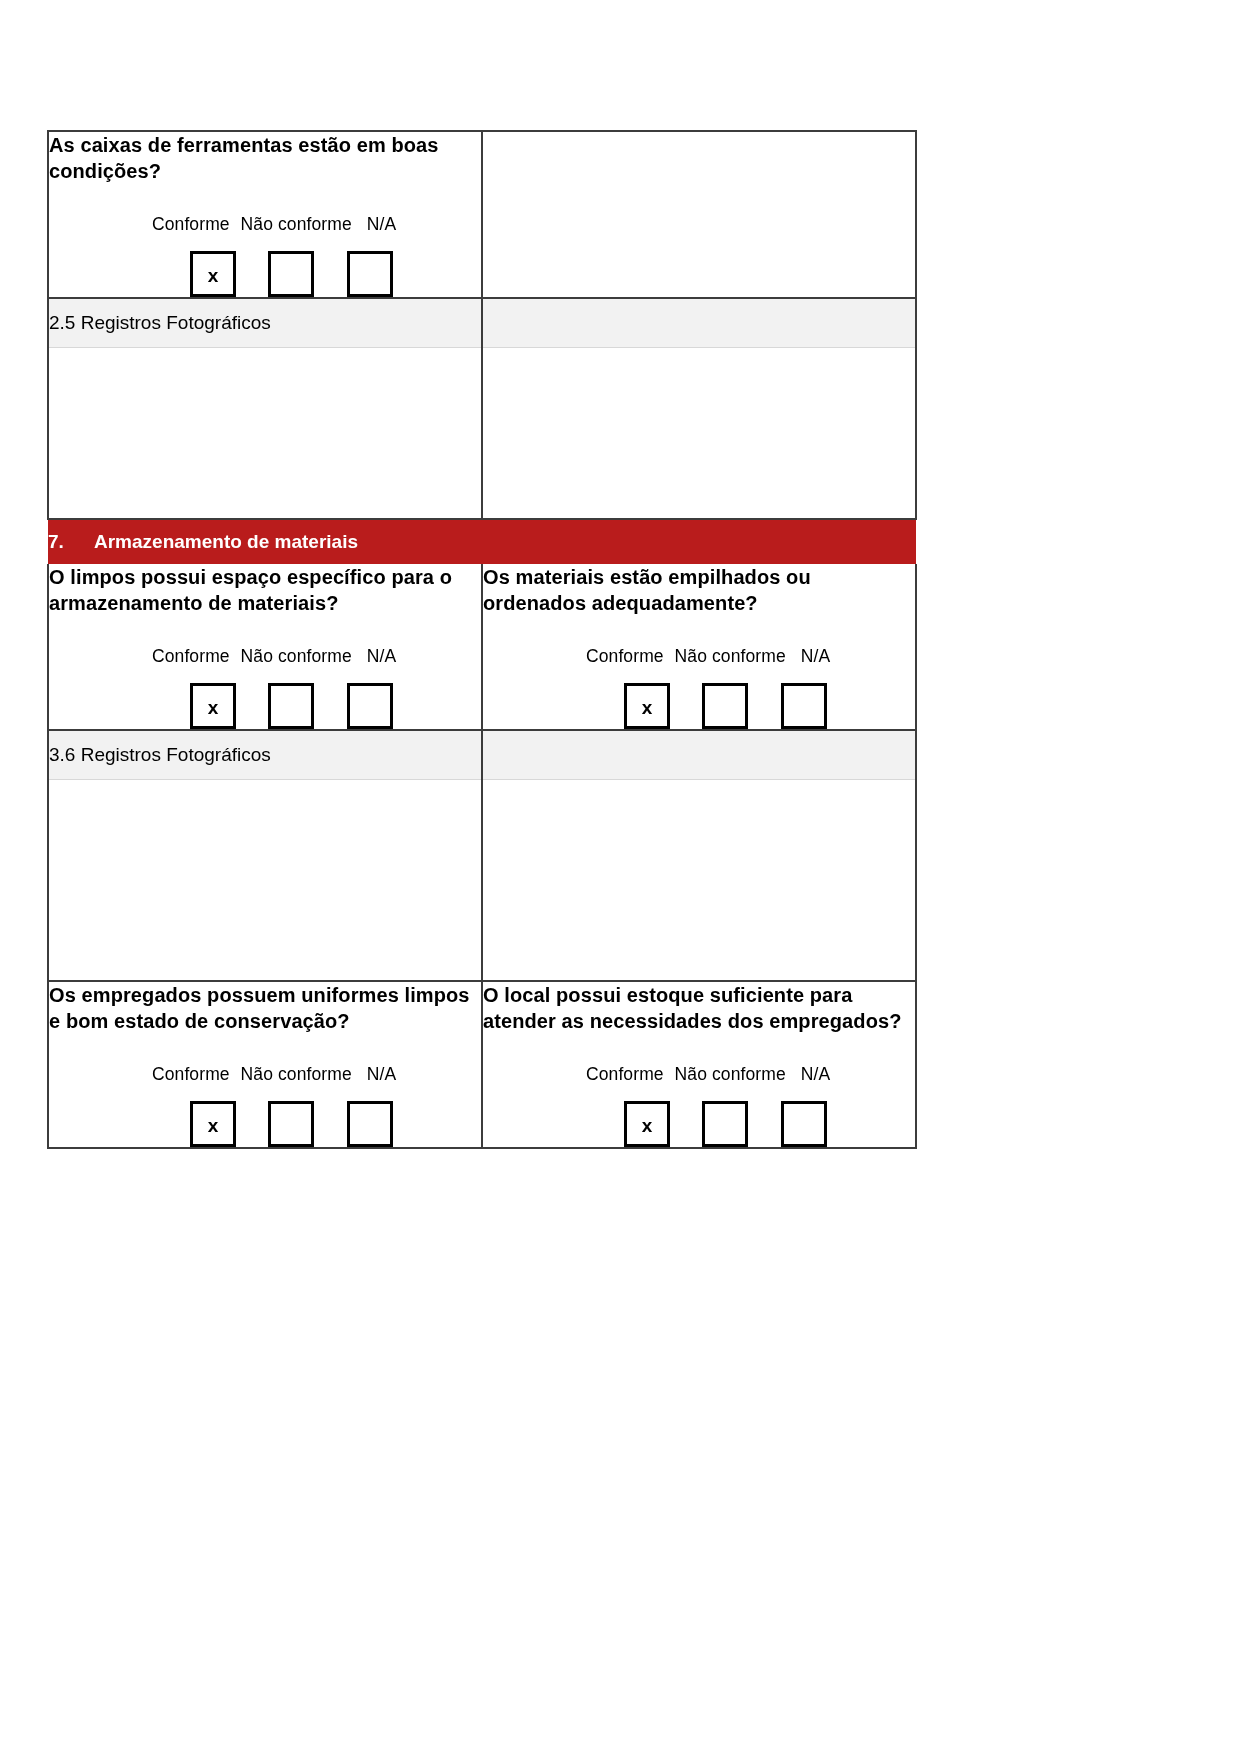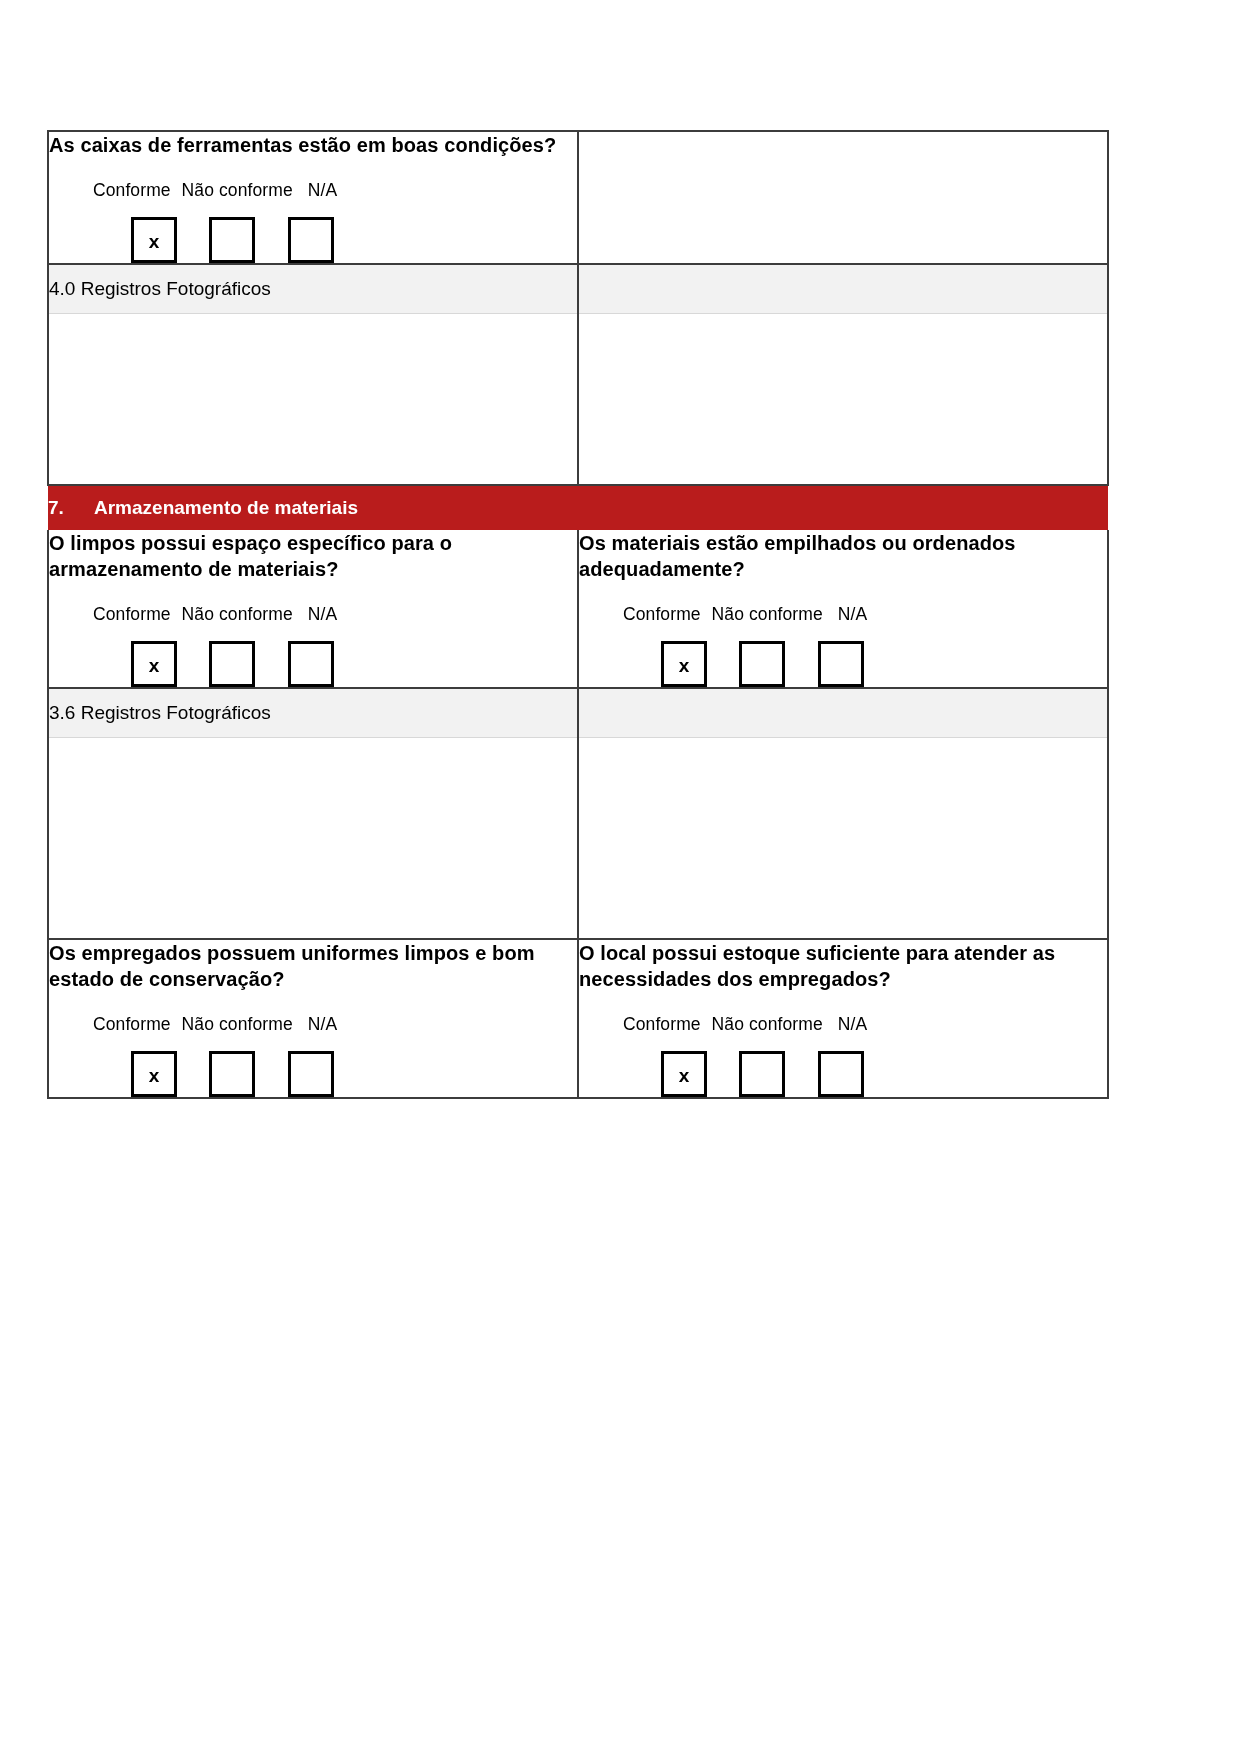--- a/index.html
+++ b/index.html
@@ -23,21 +23,21 @@
     width: 1242px;
     height: 1755px;
     background: #ffffff;
   }
 
   
   .doc-table {
     position: absolute;
     left: 47px;
     top: 130px;
-    width: 1062px;
+    width: 870px;
     border-collapse: collapse;
     table-layout: fixed;
   }
 
   .doc-table td {
     vertical-align: top;
     padding: 0;
     margin: 0;
   }
 
@@ -58,22 +58,22 @@
   .q-text {
     font-size: 20px;
     font-weight: bold;
     line-height: 1.30;
     letter-spacing: 0.1px;
     margin: 0 0 0 0;
     color: #000000;
   }
 
   .options {
-    margin-top: 22px;
-    padding-left: 44px;
+    margin-top: 30px;
+    padding-left: 103px;
   }
   .opt-labels {
     font-size: 17.5px;
     font-weight: normal;
     color: #000000;
     white-space: nowrap;
     letter-spacing: 0.1px;
   }
   .opt-labels span { display: inline-block; }
   .lbl-conforme { }
@@ -176,21 +176,21 @@
             <span class="chk"></span>
             <span class="chk"></span>
           </div>
         </div>
       </td>
       <td class="q-cell blank">&nbsp;</td>
     </tr>
 
     <tr>
       <td class="photo-bar">
-        <span class="photo-bar-text">4.0 Registros Fotográficos</span>
+        <span class="photo-bar-text">2.5 Registros Fotográficos</span>
       </td>
       <td class="photo-bar right-part">&nbsp;</td>
     </tr>
 
     <tr>
       <td class="photo-area">&nbsp;</td>
       <td class="photo-area right-part">&nbsp;</td>
     </tr>
 
     <tr>

